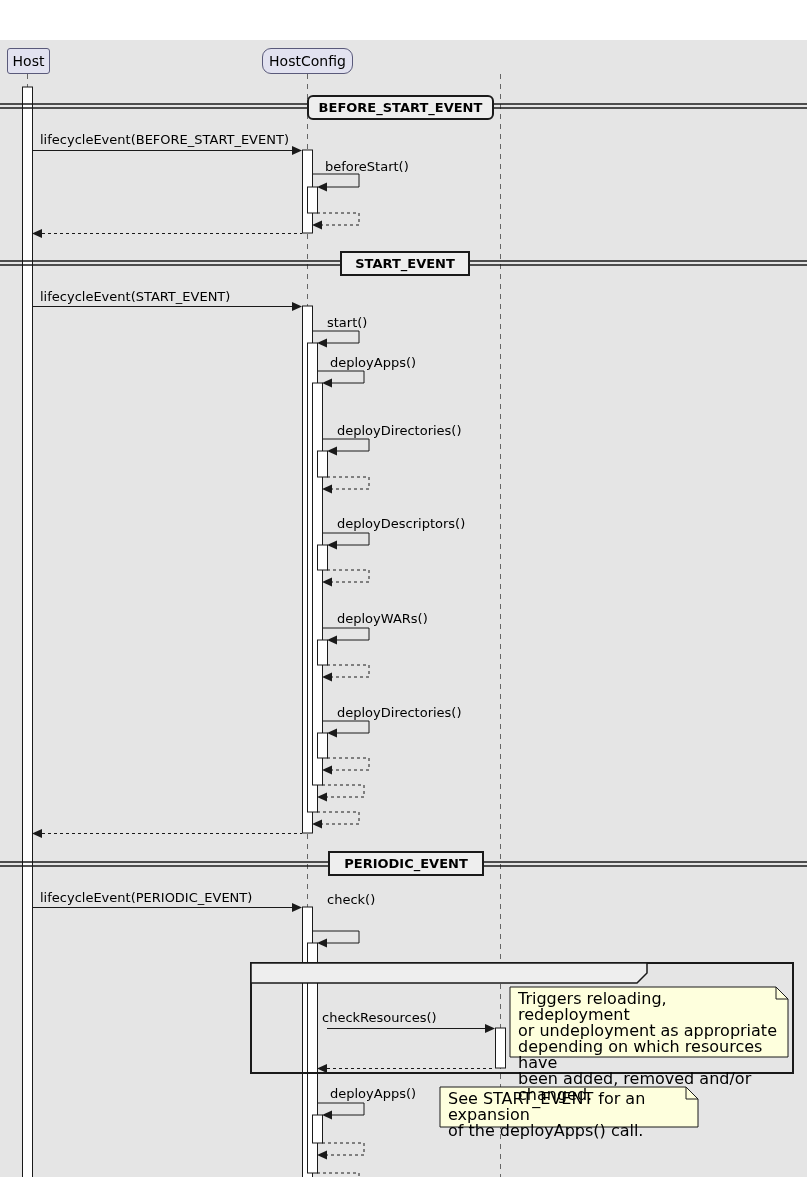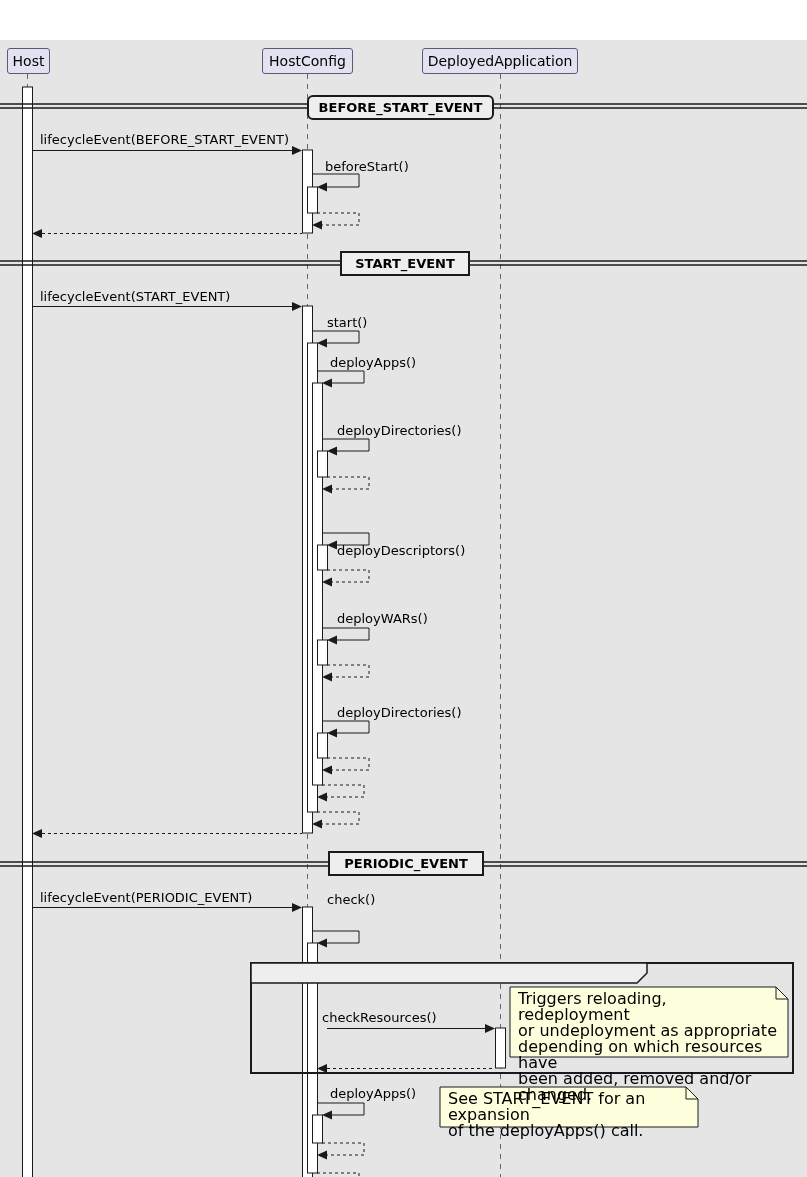--- a/index.html
+++ b/index.html
@@ -140,25 +140,22 @@
       <line x1="42" y1="1153.5" x2="302" y2="1153.5"></line>
         <polygon points="32,1153.5 42,1149 42,1158" fill="#1a1a1a" stroke="none"></polygon>
       <line x1="327" y1="1028.5" x2="495" y2="1028.5"></line>
         <polygon points="317,1028.5 327,1024 327,1033" fill="#1a1a1a" stroke="none"></polygon>
     </g>
   </svg>
 
   <div class="participant" style="left:7px;top:8px;width:43px;height:26px;">
     <span>Host</span>
   </div>
-  <div class="participant" style="left:262px;top:8px;width:91px;height:26px;">
+  <div class="participant" style="left:262px;top:8px;width:91px;height:26px;border-radius:9px;">
     <span>HostConfig</span>
-  </div>
-  <div class="participant" style="left:422px;top:8px;width:156px;height:26px;">
-    <span>DeployedApplication</span>
   </div>
 
   <div class="divider-label" style="left:307px;top:55px;width:187px;height:25px;border-radius:6px;">
     <span>BEFORE_START_EVENT</span>
   </div>
   <div class="divider-label" style="left:340px;top:211px;width:130px;height:25px;">
     <span>START_EVENT</span>
   </div>
   <div class="divider-label" style="left:328px;top:811px;width:156px;height:25px;">
     <span>PERIODIC_EVENT</span>
@@ -171,21 +168,21 @@
 been added, removed and/or changed.</div>
   <div class="note-text" style="left:448px;top:1051px;width:244px;">See START_EVENT for an expansion
 of the deployApps() call.</div>
 
   <div class="msg" style="left:40px;top:92px;">lifecycleEvent(BEFORE_START_EVENT)</div>
   <div class="msg" style="left:325px;top:119px;">beforeStart()</div>
   <div class="msg" style="left:40px;top:249px;">lifecycleEvent(START_EVENT)</div>
   <div class="msg" style="left:327px;top:275px;">start()</div>
   <div class="msg" style="left:330px;top:315px;">deployApps()</div>
   <div class="msg" style="left:337px;top:383px;">deployDirectories()</div>
-  <div class="msg" style="left:337px;top:503px;">deployDescriptors()</div>
+  <div class="msg" style="left:337px;top:476px;">deployDescriptors()</div>
   <div class="msg" style="left:337px;top:571px;">deployWARs()</div>
   <div class="msg" style="left:337px;top:665px;">deployDirectories()</div>
   <div class="msg" style="left:40px;top:850px;">lifecycleEvent(PERIODIC_EVENT)</div>
   <div class="msg" style="left:327px;top:852px;">check()</div>
   <div class="msg" style="left:322px;top:970px;">checkResources()</div>
   <div class="msg" style="left:330px;top:1046px;">deployApps()</div>
 
 </div>
 
 </body></html>

